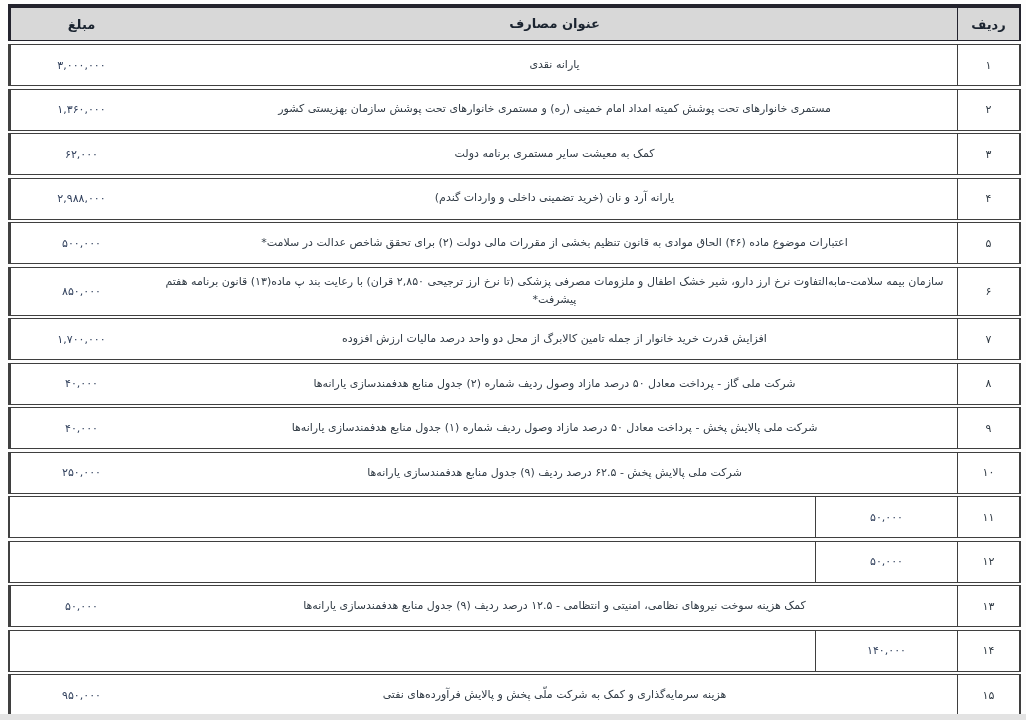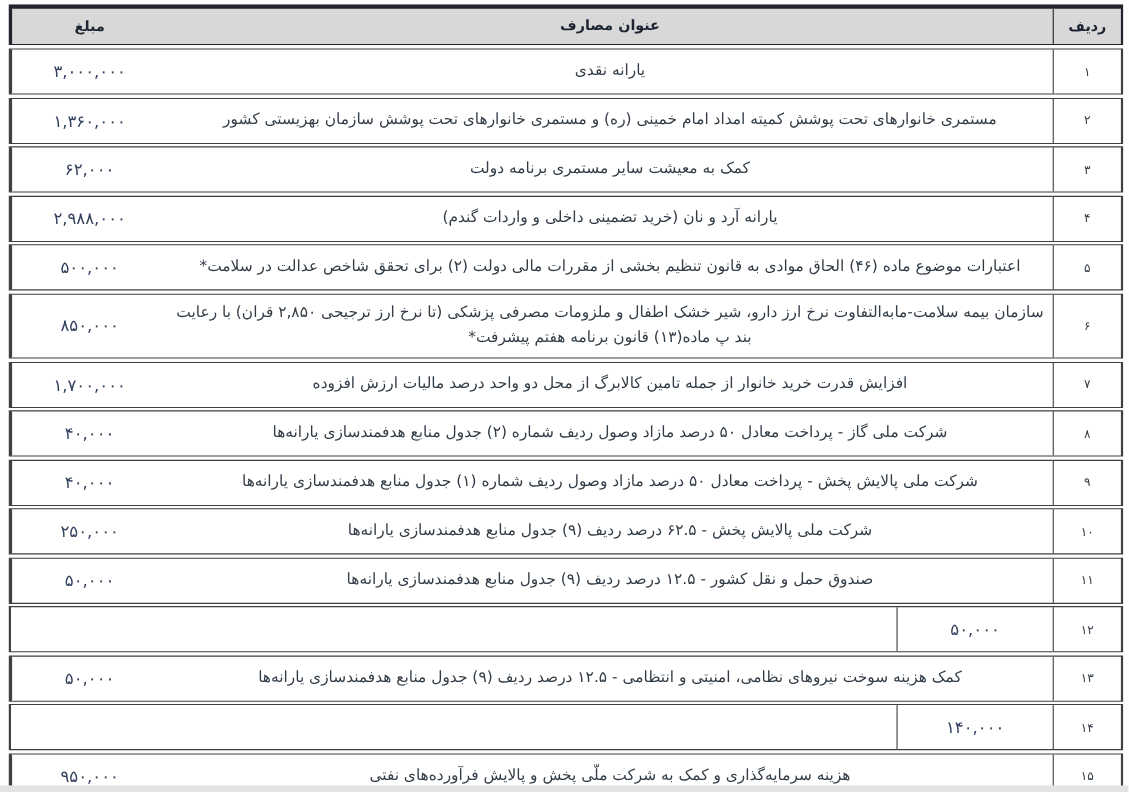--- a/index.html
+++ b/index.html
@@ -49,29 +49,29 @@
   .cell.idx {
     width: 62px;
     flex: 0 0 62px;
     border-inline-end: 1.5px solid #3f3f3f;
     color: #323c46;
     font-size: 11px;
   }
   .cell.title {
     flex: 1 1 auto;
     color: #323c46;
-    font-size: 14px;
+    font-size: 11px;
     line-height: 1.7;
   }
   .cell.amount {
     width: 142px;
     flex: 0 0 142px;
     border-inline-start: 1.5px solid #3f3f3f;
     color: #33425e;
-    font-size: 15px;
+    font-size: 11px;
     direction: ltr;
   }
   .trow.header .cell.idx,
   .trow.header .cell.title,
   .trow.header .cell.amount {
     color: #1b2430;
     font-weight: bold;
     font-size: 13px;
     border-inline-start-color: #23232d;
     border-inline-end-color: #23232d;
@@ -151,21 +151,20 @@
   </div>
 
   <div class="trow data">
     <div class="cell idx">۱۰</div>
     <div class="cell title">شرکت ملی پالایش پخش - ۶۲.۵ درصد ردیف (۹) جدول منابع هدفمندسازی یارانه‌ها</div>
     <div class="cell amount">۲۵۰,۰۰۰</div>
   </div>
 
   <div class="trow data">
     <div class="cell idx">۱۱</div>
-    <div class="cell title">صندوق حمل و نقل کشور - ۱۲.۵ درصد ردیف (۹) جدول منابع هدفمندسازی یارانه‌ها</div>
     <div class="cell amount">۵۰,۰۰۰</div>
   </div>
 
   <div class="trow data">
     <div class="cell idx">۱۲</div>
     <div class="cell amount">۵۰,۰۰۰</div>
   </div>
 
   <div class="trow data">
     <div class="cell idx">۱۳</div>

